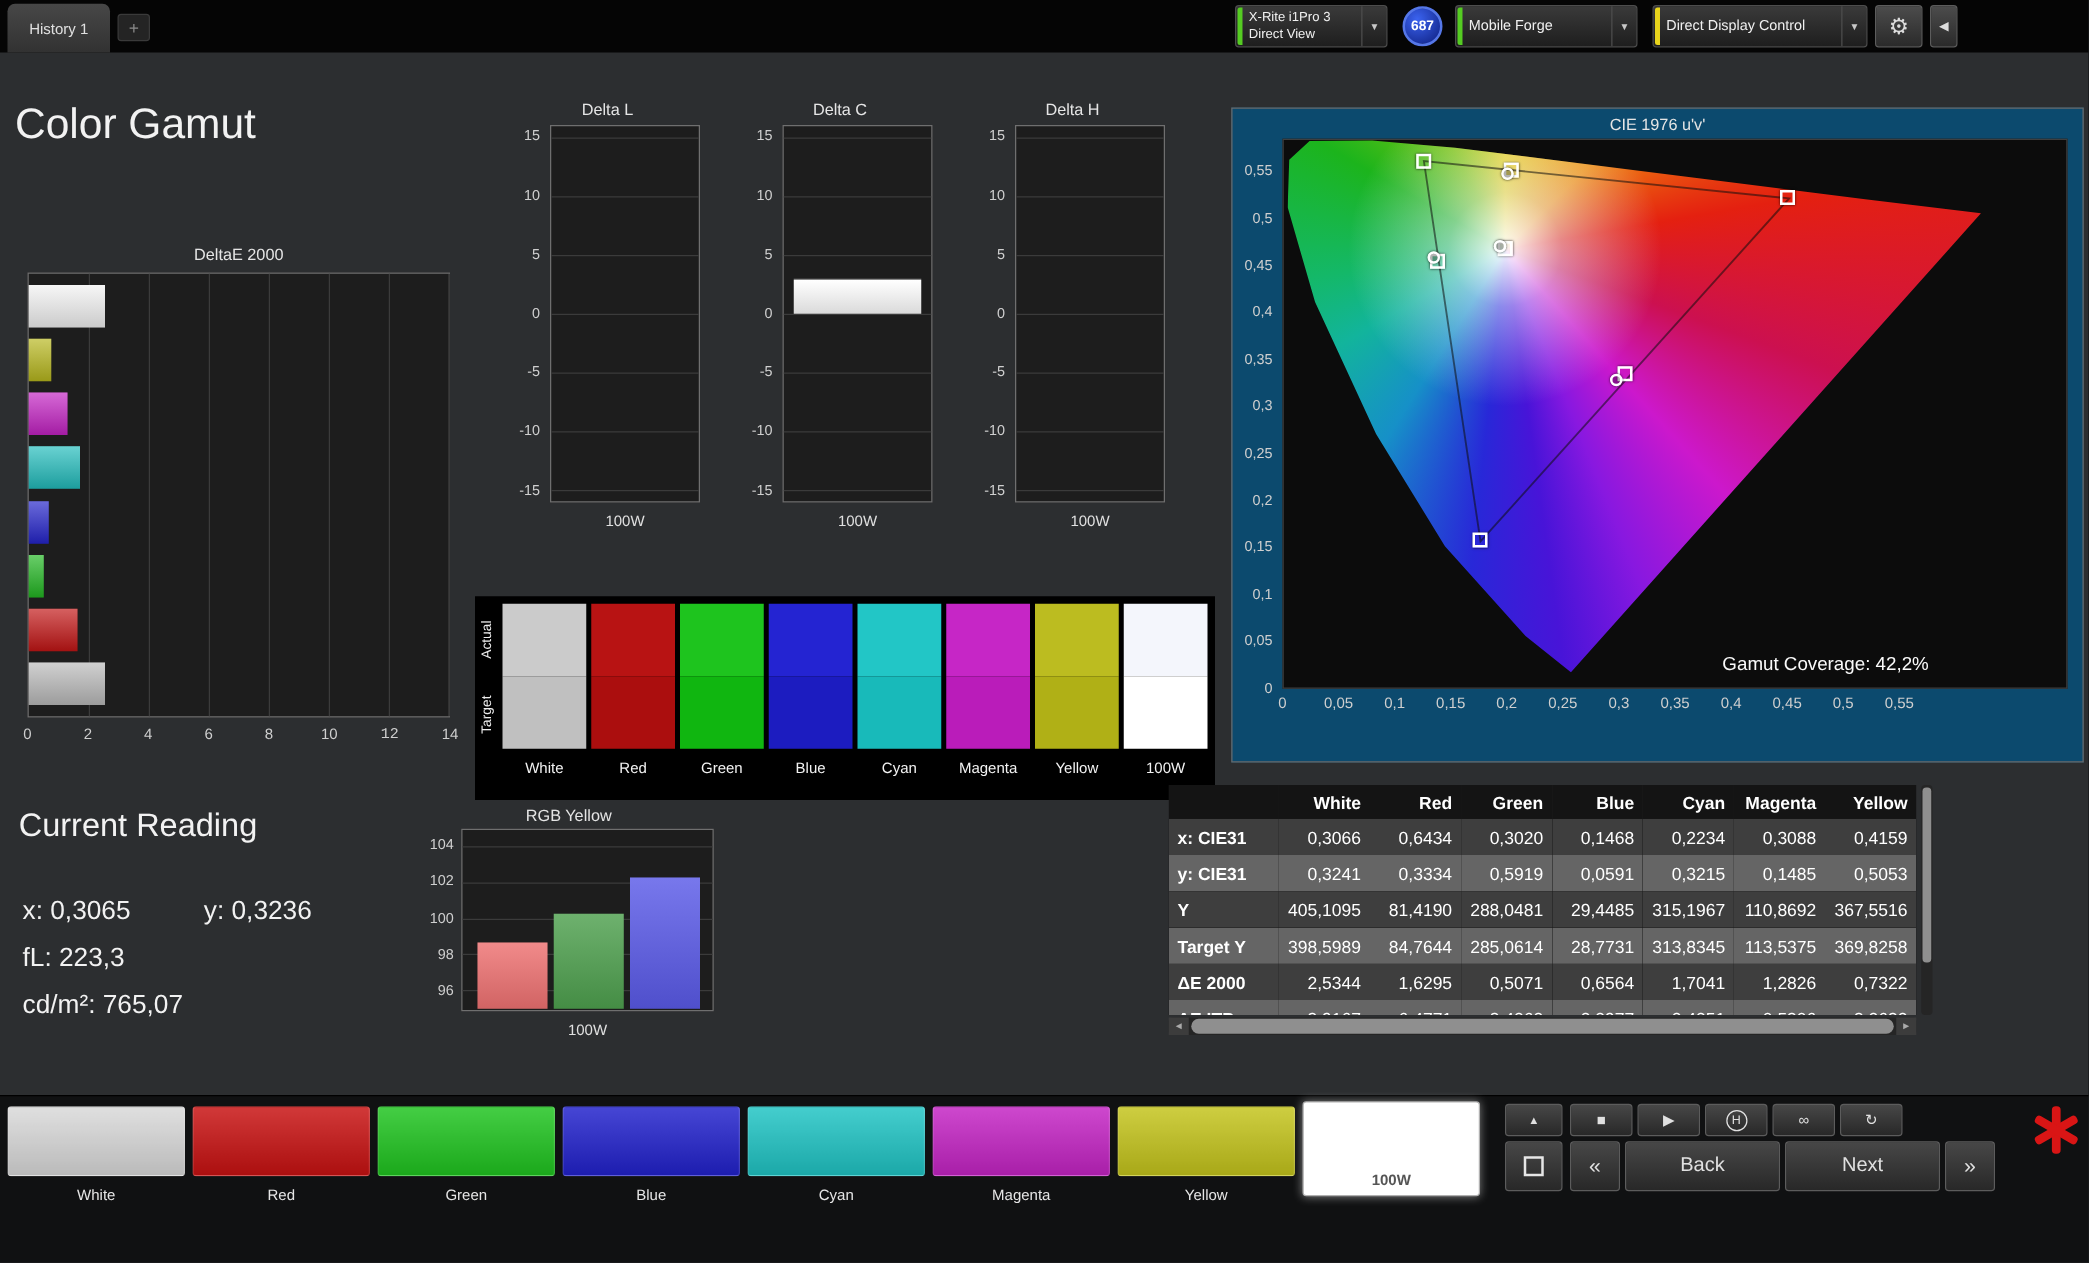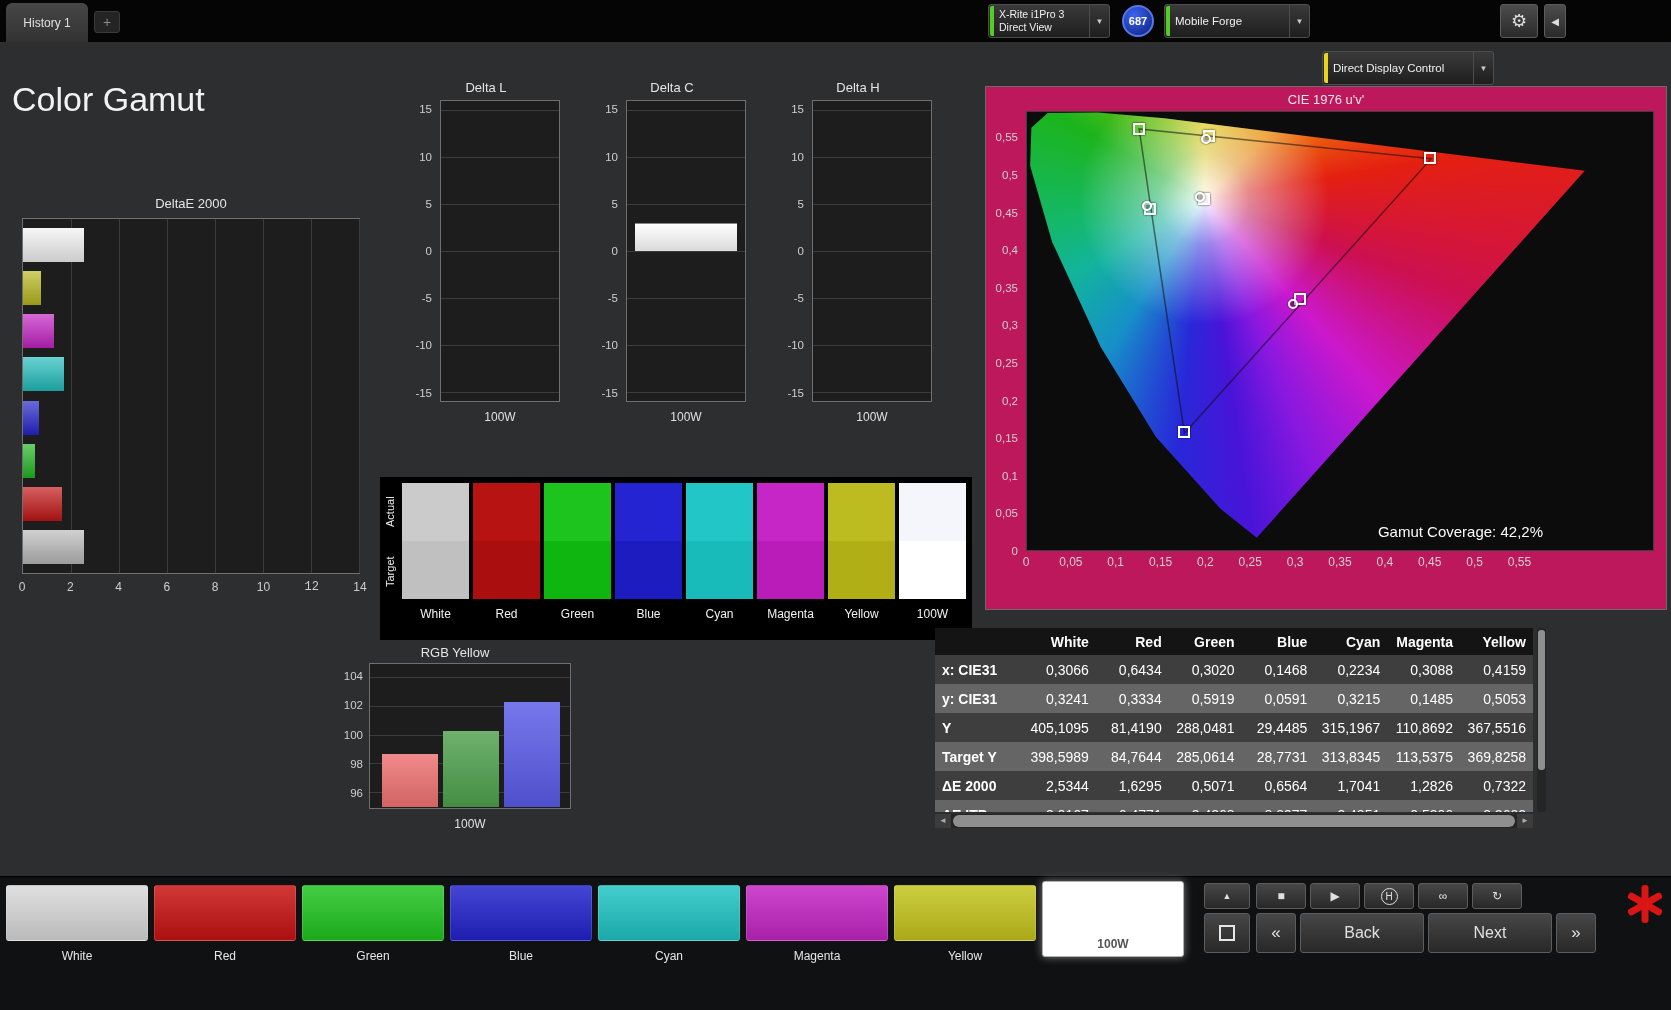--- a/index.html
+++ b/index.html
@@ -11,21 +11,21 @@
   .topbar{position:absolute;left:0;top:0;width:1671px;height:42px;background:#050505;}
   .tab{position:absolute;left:6px;top:3px;width:82px;height:39px;background:linear-gradient(#474747,#323232);border-radius:6px 6px 0 0;display:flex;align-items:center;justify-content:center;font-size:12px;color:#e0e0e0;}
   .addtab{position:absolute;left:94px;top:11px;width:26px;height:22px;background:#242424;border:1px solid #3a3a3a;border-radius:3px;color:#8a8a8a;font-size:14px;display:flex;align-items:center;justify-content:center;}
   .dd{position:absolute;top:4px;height:34px;background:linear-gradient(#3a3a3a,#1e1e1e);border:1px solid #4d4d4d;border-radius:3px;display:flex;align-items:center;}
   .dd .stripe{position:absolute;left:1px;top:1px;bottom:1px;width:4px;border-radius:2px 0 0 2px;}
   .dd .txt{flex:1;padding-left:10px;font-size:10.5px;line-height:1.25;color:#f0f0f0;white-space:nowrap;overflow:hidden;}
   .dd .txt.single{font-size:11.5px;}
   .dd .arrow{width:20px;align-self:stretch;display:flex;align-items:center;justify-content:center;border-left:1px solid #4d4d4d;font-size:8px;color:#c8c8c8;}
   #dd-meter{left:988px;width:122px;}
   #dd-source{left:1164px;width:146px;}
-  #dd-ddc{left:1322px;width:172px;margin-top:47px;}
+  #dd-ddc{left:1322px;width:172px;}
   .badge{position:absolute;left:1122px;top:5px;width:32px;height:32px;border-radius:50%;background:radial-gradient(circle at 35% 30%,#3b63f0,#0d1e7e);border:2px solid #5577e8;color:#fff;font-size:11px;font-weight:bold;display:flex;align-items:center;justify-content:center;}
   .iconbtn{position:absolute;top:4px;height:34px;background:linear-gradient(#4c4c4c,#2a2a2a);border:1px solid #5c5c5c;border-radius:3px;color:#ddd;display:flex;align-items:center;justify-content:center;}
   #gear-btn{left:1500px;width:38px;font-size:18px;}
   #collapse-btn{left:1544px;width:22px;font-size:10px;}
 
   
   #page-title{position:absolute;left:12px;top:80px;font-size:34px;font-weight:400;color:#f2f2f2;}
 
   
   .chart-title{position:absolute;top:0;left:0;right:0;text-align:center;font-size:13px;color:#e5e5e5;}
@@ -56,21 +56,21 @@
   
   #swatches{position:absolute;left:380px;top:477px;width:592px;height:163px;background:#000;}
   .vlabel{position:absolute;left:3px;width:14px;writing-mode:vertical-rl;transform:rotate(180deg);font-size:11px;color:#eee;display:flex;align-items:center;justify-content:center;}
   #vlabel-actual{top:6px;height:58px;}
   #vlabel-target{top:66px;height:58px;}
   .swcol{position:absolute;top:6px;width:67px;}
   .sw-a{height:58px;} .sw-t{height:58px;}
   .sw-label{margin-top:8px;text-align:center;font-size:12px;color:#f2f2f2;}
 
   
-  #cie1976{position:absolute;left:985px;top:86px;width:682px;height:524px;background:#be185d;border:1px solid #6a6a6a;}
+  #cie1976{position:absolute;left:985px;top:86px;width:682px;height:524px;background:#0c4a6e;border:1px solid #6a6a6a;}
   #cie1976 .chart-title{top:5px;}
   #cie1976 .ylabels{left:0;top:24px;width:36px;height:440px;}
   #cie1976 .xticks{position:absolute;left:40px;top:468px;width:628px;height:14px;}
   .cplot{position:absolute;left:40px;top:24px;width:628px;height:440px;background:#0c0c0c;border:1px solid #3f3f3f;}
   .horseshoe{position:absolute;inset:0;
     clip-path:polygon(36.7% 97.2%, 30.9% 90.6%, 20.6% 74.2%, 11.8% 53.7%, 4% 29.6%, 0.5% 12.3%, 0.7% 3.6%, 3.3% 0.2%, 11.3% 0.1%, 21.9% 1.4%, 37.5% 4.2%, 57.6% 7.8%, 74.3% 10.8%, 89.1% 13.4%);
     background:
       radial-gradient(circle at 28.3% 20%, rgba(255,255,255,.95) 0%, rgba(235,240,255,.5) 8%, rgba(235,240,255,0) 22%),
       conic-gradient(from 0deg at 28.3% 20%,
         #e8d018 0deg, #f09010 45deg, #e42010 80deg, #cc1050 110deg,
@@ -400,20 +400,35 @@
         <span class="tick" style="left: 35.7143%;">0,25</span>
         <span class="tick" style="left: 42.8571%;">0,3</span>
         <span class="tick" style="left: 50%;">0,35</span>
         <span class="tick" style="left: 57.1429%;">0,4</span>
         <span class="tick" style="left: 64.2857%;">0,45</span>
         <span class="tick" style="left: 71.4286%;">0,5</span>
         <span class="tick" style="left: 78.5714%;">0,55</span>
       </div>
   </section>
 
+  <section id="reading">
+    <h2>Current Reading</h2>
+    <div class="rv" id="r-x">
+      <span>x:</span> <span>0,3065</span>
+    </div>
+    <div class="rv" id="r-y">
+      <span>y:</span> <span>0,3236</span>
+    </div>
+    <div class="rv" id="r-fl">
+      <span>fL:</span> <span>223,3</span>
+    </div>
+    <div class="rv" id="r-cd">
+      <span>cd/m²:</span> <span>765,07</span>
+    </div>
+  </section>
 
   <section id="rgbbal">
     <div class="chart-title">RGB Yellow</div>
     <div class="ylabels">
         <span class="ytick" style="top: 89%;">96</span>
         <span class="ytick" style="top: 69%;">98</span>
         <span class="ytick" style="top: 49%;">100</span>
         <span class="ytick" style="top: 29%;">102</span>
         <span class="ytick" style="top: 9%; text-align: center;">104</span>
       </div>

